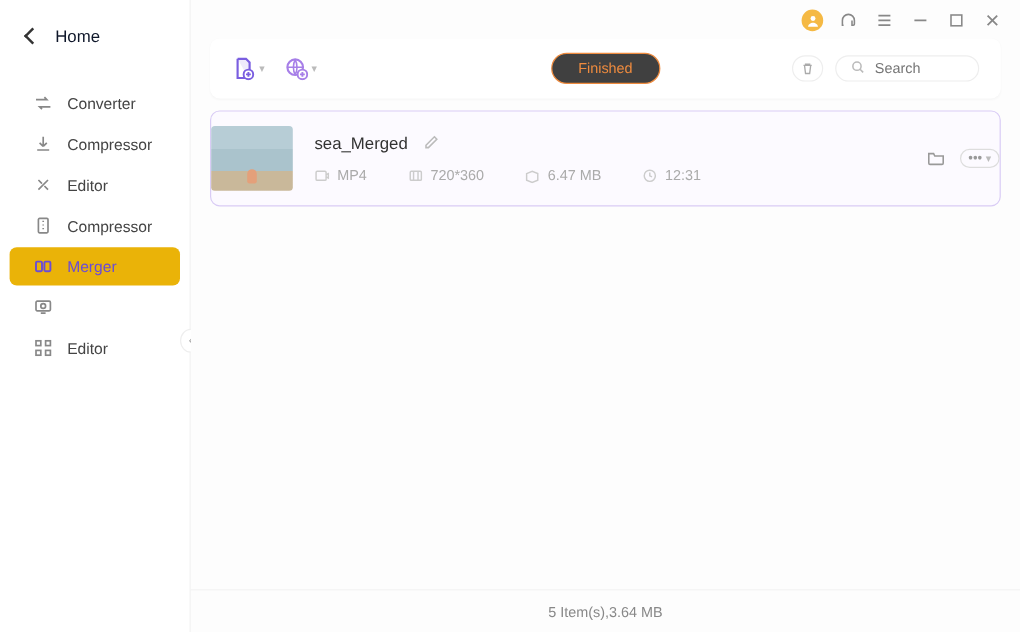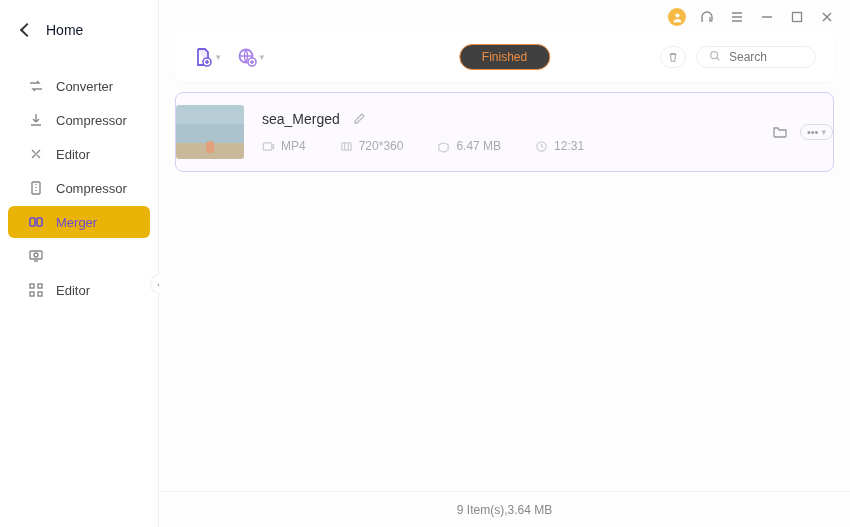--- a/index.html
+++ b/index.html
@@ -260,15 +260,15 @@
         </div>
         <div class="act more">
           <span>•••</span>
           <span class="chev-sm">▾</span>
         </div>
       </div>
     </div>
   </div>
 
   <div class="footer">
-    <span>9 Item(s),3.64 MB</span>
+    <span>5 Item(s),3.64 MB</span>
   </div>
 </div>
 
 </body></html>

